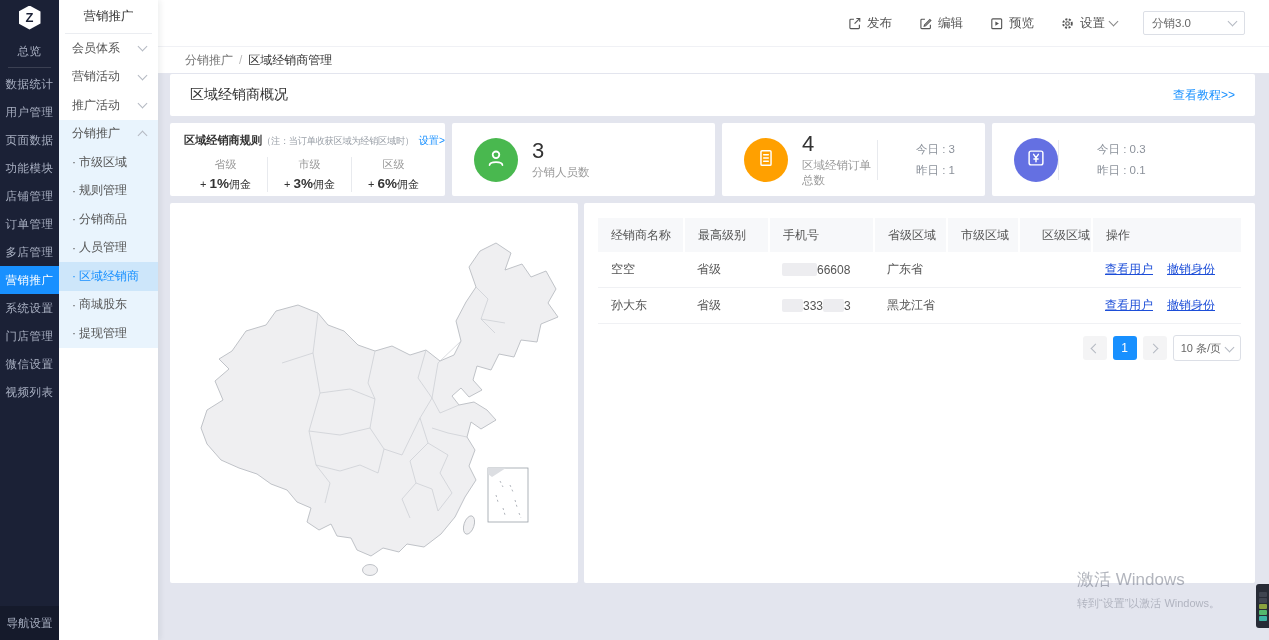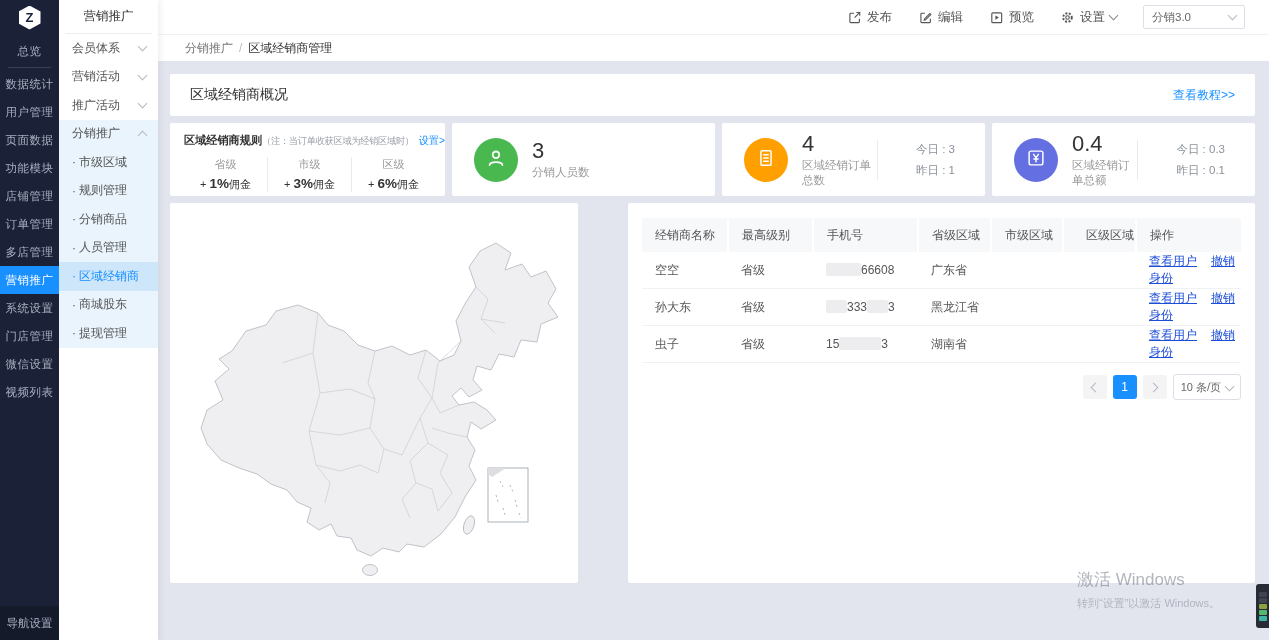--- a/index.html
+++ b/index.html
@@ -33,21 +33,21 @@
   
   .chev{width:6px;height:6px;border-right:1.3px solid #b4b9c2;border-bottom:1.3px solid #b4b9c2;
         transform:rotate(45deg);display:inline-block;margin-top:-3px;}
   .chev.up{transform:rotate(-135deg);margin-top:3px;}
   .chev.left{transform:rotate(135deg);margin:0 0 0 2px;}
   .chev.right{transform:rotate(-45deg);margin:0 2px 0 0;}
   .chev.dark{border-color:#888;}
 
   
   .main{position:absolute;left:158px;top:0;right:0;bottom:0;}
-  .topbar{height:35px;background:#fff;display:flex;align-items:center;justify-content:flex-end;
+  .topbar{height:47px;background:#fff;display:flex;align-items:center;justify-content:flex-end;
           gap:26px;padding-right:24px;border-bottom:1px solid #f0f1f5;box-sizing:border-box;}
   .topbar-action{display:flex;align-items:center;gap:5px;font-size:12.5px;color:#555;cursor:pointer;}
   .topbar-action svg{display:block;}
   .version-select{width:84px;height:22px;border:1px solid #dcdfe6;border-radius:2px;background:#fff;
                   display:flex;align-items:center;justify-content:space-between;padding:0 8px;
                   font-size:11.5px;color:#666;cursor:pointer;box-sizing:content-box;gap:9px;}
   .breadcrumb{height:26px;background:#fff;display:flex;align-items:center;gap:6px;padding-left:27px;font-size:12px;}
   .bc-parent{color:#777;}.bc-sep{color:#bbb;}.bc-current{color:#333;}
 
   .content{position:absolute;top:61px;left:0;right:0;bottom:0;padding:13px 14px 0 12px;box-sizing:border-box;}
@@ -75,21 +75,21 @@
   .stat-circle{width:44px;height:44px;border-radius:50%;display:flex;align-items:center;justify-content:center;flex:0 0 44px;}
   .stat-main{margin-left:14px;flex:1;}
   .stat-value{font-size:22px;color:#333;line-height:23px;}
   .stat-label{font-size:11.5px;color:#999;margin-top:3px;}
   .stat-side{display:flex;align-items:center;padding-right:30px;gap:16px;}
   .stat-side-divider{width:1px;height:40px;background:#e8eaee;margin-right:22px;}
   .stat-day{font-size:11.5px;color:#8b919a;line-height:21px;white-space:nowrap;}
 
   .bottom-row{display:flex;gap:6px;height:380px;}
   .map-card{flex:0 0 408px;width:408px;overflow:hidden;}
-  .table-card{flex:1;padding:15px 14px 0 14px;position:relative;margin-left:44px;}
+  .table-card{flex:1;padding:15px 14px 0 14px;position:relative;}
 
   table{width:100%;border-collapse:collapse;font-size:12px;table-layout:fixed;}
   thead th{background:#f7f8fa;height:34px;font-weight:500;color:#555;text-align:left;padding-left:13px;
            border-left:2px solid #fff;box-sizing:border-box;}
   thead th:first-child{border-left:none;}
   tbody td{height:33px;color:#555;padding-left:13px;border-bottom:1px solid #f0f1f4;}
   .blur{display:inline-block;height:13px;background:#ededf0;border-radius:2px;vertical-align:-2px;}
   .row-link{color:#1d4ed8;cursor:pointer;margin-right:14px;font-size:12px;text-decoration:underline;}
   .row-link:last-child{margin-right:0;}
 
@@ -306,24 +306,20 @@
                   <div class="stat-day">昨日 : 1</div>
                 </div>
               </div>
             </div>
             <div class="card stat-card">
               <div class="stat-circle" style="background: rgb(100, 112, 226);">
                 <span class="icon"><svg width="22" height="22" viewBox="0 0 24 24" fill="none" stroke="#fff" stroke-width="1.6" stroke-linecap="round">
                     <rect x="4.5" y="4.5" width="15" height="15" rx="2"></rect>
                     <path d="M9.4 8l2.6 3.6L14.6 8M12 11.6V16M9.7 13.2h4.6"></path>
                   </svg></span>
-              </div>
-              <div class="stat-main">
-                <div class="stat-value">0.4</div>
-                <div class="stat-label">区域经销订单总额</div>
               </div>
               <div class="stat-side">
                 <div class="stat-side-divider"></div>
                 <div>
                   <div class="stat-day">今日 : 0.3</div>
                   <div class="stat-day">昨日 : 0.1</div>
                 </div>
               </div>
             </div>
           </div>
@@ -396,29 +392,20 @@
                 </tr>
                 <tr>
                   <td>孙大东</td>
                   <td>省级</td>
                   <td><span class="blur" style="width: 21px;"></span><span>333</span><span class="blur" style="width: 21px;"></span><span>3</span></td>
                   <td>黑龙江省</td>
                   <td></td>
                   <td></td>
                   <td><span class="row-link">查看用户</span><span class="row-link">撤销身份</span></td>
                 </tr>
-                <tr>
-                  <td>虫子</td>
-                  <td>省级</td>
-                  <td><span>15</span><span class="blur" style="width: 42px;"></span><span>3</span></td>
-                  <td>湖南省</td>
-                  <td></td>
-                  <td></td>
-                  <td><span class="row-link">查看用户</span><span class="row-link">撤销身份</span></td>
-                </tr>
               </tbody>
           </table>
           <div class="pagination">
             <div class="pg-btn">
                 <span class="chev left"></span>
               </div>
             <div class="pg-btn active">1</div>
             <div class="pg-btn">
                 <span class="chev right"></span>
               </div>

